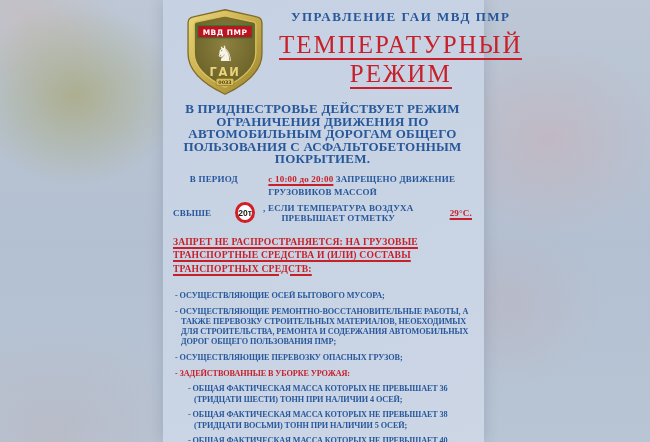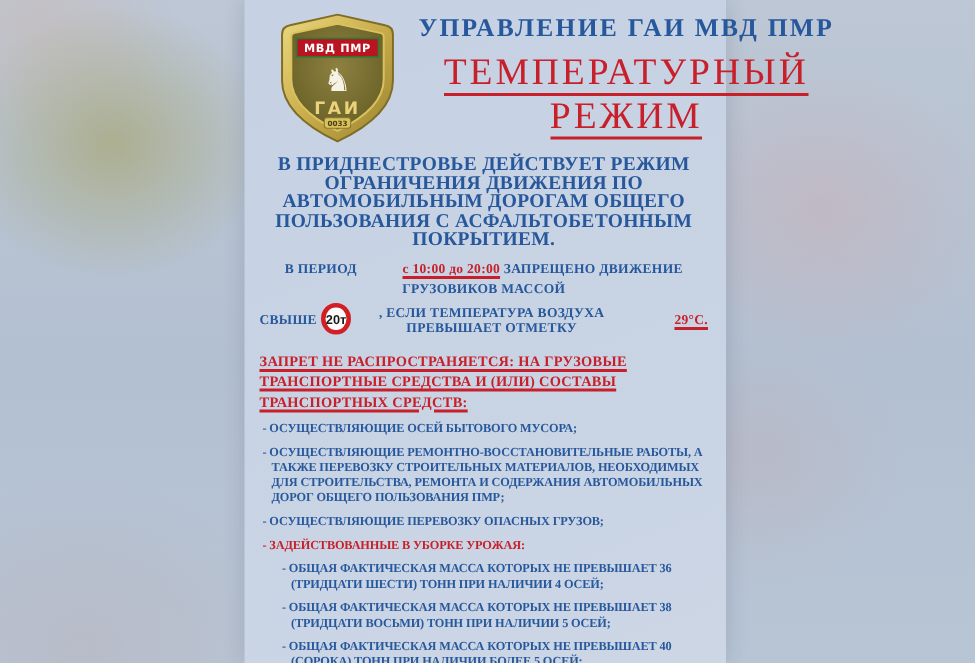--- a/index.html
+++ b/index.html
@@ -23,35 +23,35 @@
     position:absolute;left:163px;top:0;width:321px;height:442px;
     background:linear-gradient(160deg,#c6d1e3 0%,#c8d3e4 55%,#ccd6e5 100%);
     box-shadow:0 0 14px rgba(40,50,70,.18);
     box-sizing:border-box;padding:6px 12px 0 10px;
     color:#27589b;
   }
 
   .header-row{display:flex;align-items:flex-start;}
   .badge{flex:0 0 auto;margin:2px 4px 0 2px;}
   .header-text{flex:1 1 auto;text-align:center;padding-top:3px;}
-  .org-title{font-size:17px;font-weight:bold;letter-spacing:1.5px;color:#27589b;white-space:nowrap;}
+  .org-title{font-size:13px;font-weight:bold;letter-spacing:1.5px;color:#27589b;white-space:nowrap;}
   .main-title{margin-top:6px;color:#c8202a;font-weight:normal;font-size:25px;line-height:28px;letter-spacing:2px;text-align:center;}
   .main-title .tline{display:inline-block;border-bottom:2.5px solid #c8202a;padding-bottom:1px;line-height:25px;}
 
   .intro{margin:7px 2px 0 2px;text-align:center;font-size:13px;line-height:12.5px;font-weight:bold;letter-spacing:.2px;}
 
   .period{margin-top:7px;text-align:center;font-weight:bold;font-size:9px;}
   .period-line1{line-height:13px;letter-spacing:.2px;}
   .period-line2{margin-top:2px;display:flex;align-items:center;justify-content:center;gap:3px;height:24px;letter-spacing:.2px;}
   .red-u{color:#c8202a;text-decoration:underline;text-decoration-thickness:1.5px;text-underline-offset:2px;margin-left:28px;}
   .sign{display:inline-flex;align-items:center;justify-content:center;width:21px;height:21px;border-radius:50%;
         background:#fdfdfd;border:3px solid #d21f26;box-sizing:border-box;color:#1a1a1a;
-        font-size:8.5px;font-weight:bold;font-family:"Liberation Sans",sans-serif;letter-spacing:0;}
+        font-size:8.5px;font-weight:bold;font-family:"Liberation Sans",sans-serif;letter-spacing:0;margin-left:21px;}
 
-  .exceptions{margin:10px 0 6px 0;font-size:9.6px;line-height:13.5px;font-weight:bold;color:#c8202a;
+  .exceptions{margin:10px 0 16px 0;font-size:9.6px;line-height:13.5px;font-weight:bold;color:#c8202a;
               text-decoration:underline;text-decoration-thickness:1.5px;text-underline-offset:2px;letter-spacing:.2px;}
 
   .bullets{list-style:none;margin:0;padding:0;}
   .bullets li{font-size:8.2px;line-height:10.2px;font-weight:bold;margin-bottom:5.5px;
               padding-left:8px;text-indent:-6px;letter-spacing:-0.1px;}
   .bullets li.lvl2{margin-left:13px;}
   .bullets li.red{color:#c8202a;}
 
   .badge text{font-family:"DejaVu Sans",sans-serif;}
 </style>

